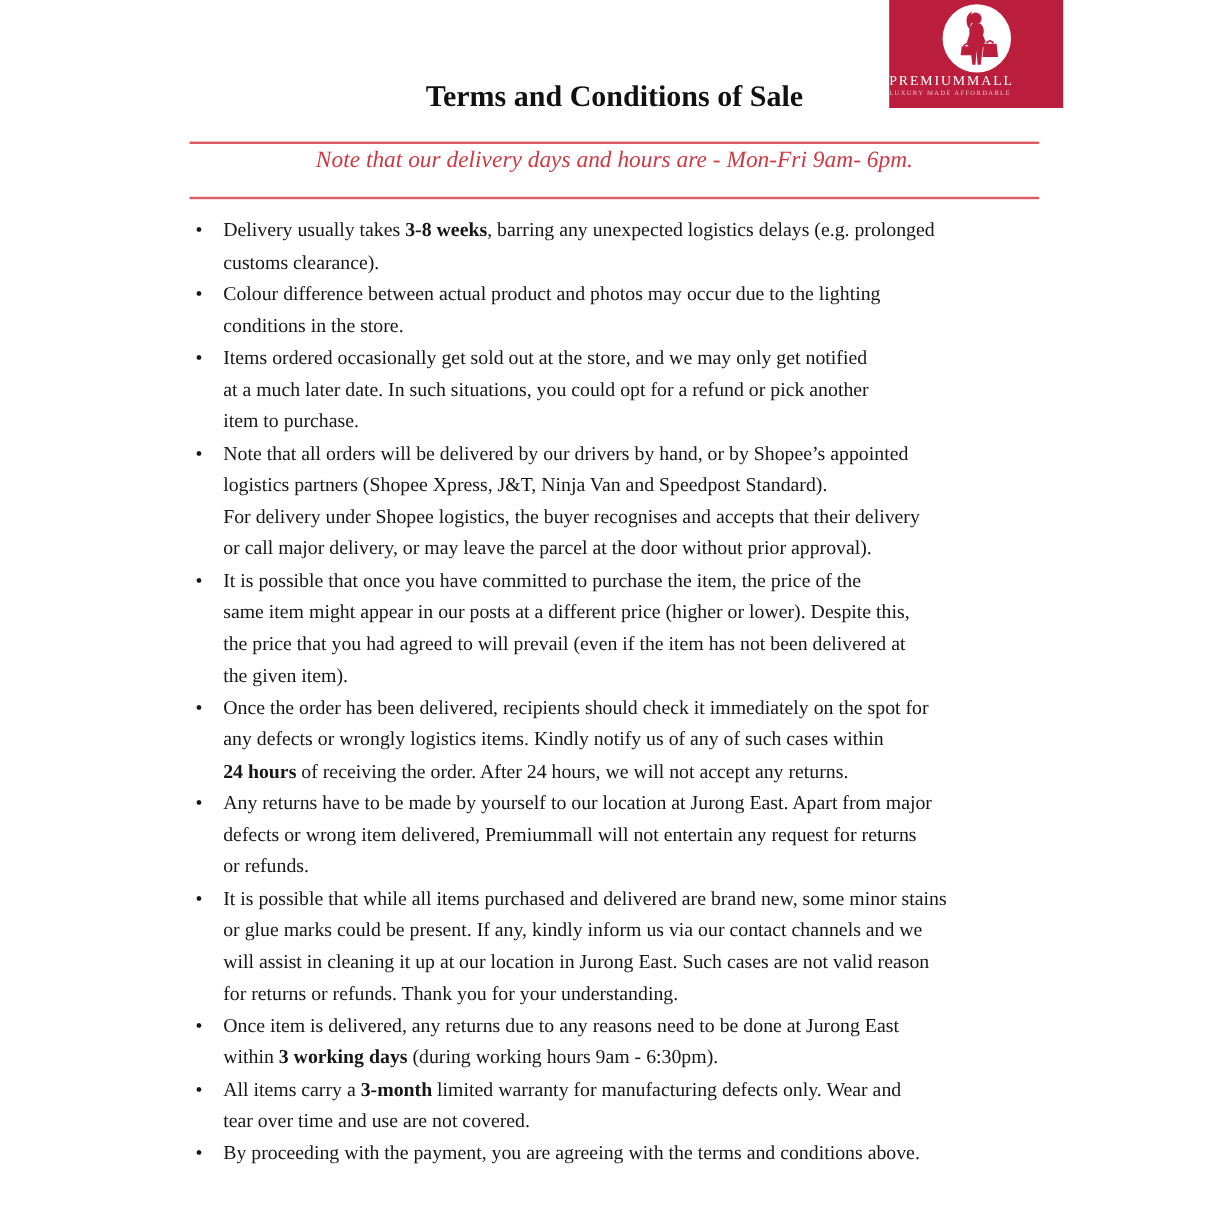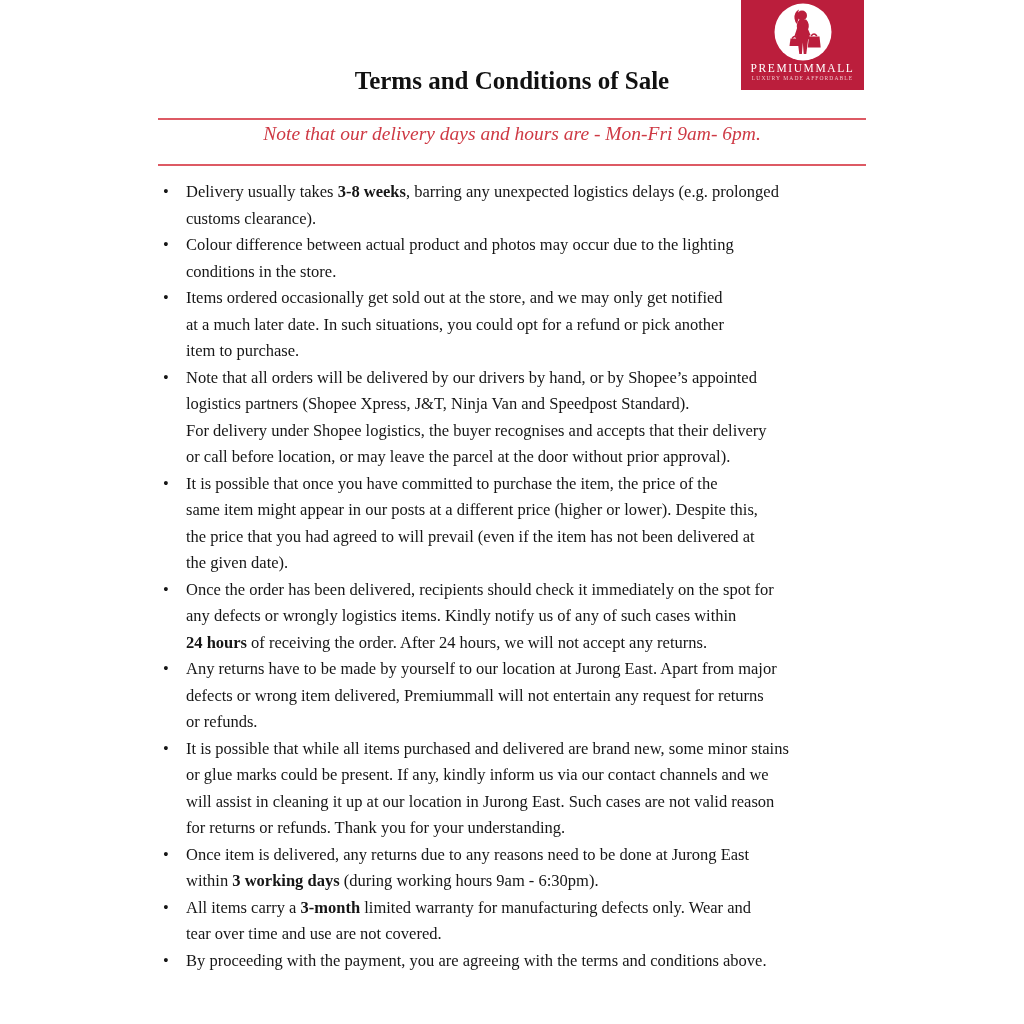--- a/index.html
+++ b/index.html
@@ -11,24 +11,23 @@
     overflow: hidden;
     font-family: "Liberation Serif", serif;
     color: #161616;
   }
 
   
   .logo {
     position: absolute;
     top: 0;
     left: 741px;
-    width: 123px;
+    width: 145px;
     height: 90px;
     background: #bb1e3c;
-    text-align: center;
   }
   .logo .emblem { display: block; margin: 3px auto 0; }
   .logo .brand {
     color: #ffffff;
     font-size: 11.5px;
     letter-spacing: 1.6px;
     line-height: 12px;
     white-space: nowrap;
   }
   .logo .tagline {
@@ -154,30 +153,30 @@
           <div class="tline">at a much later date. In such situations, you could opt for a refund or pick another</div>
           <div class="tline">item to purchase.</div>
         </div>
       </li>
       <li class="term-item">
         <span class="marker">•</span>
         <div class="term-text">
           <div class="tline">Note that all orders will be delivered by our drivers by hand, or by Shopee’s appointed</div>
           <div class="tline">logistics partners (Shopee Xpress, J&amp;T, Ninja Van and Speedpost Standard).</div>
           <div class="tline">For delivery under Shopee logistics, the buyer recognises and accepts that their delivery</div>
-          <div class="tline">or call before location, or may leave the parcel at the door without prior approval).</div>
+          <div class="tline">or call major delivery, or may leave the parcel at the door without prior approval).</div>
         </div>
       </li>
       <li class="term-item">
         <span class="marker">•</span>
         <div class="term-text">
           <div class="tline">It is possible that once you have committed to purchase the item, the price of the</div>
           <div class="tline">same item might appear in our posts at a different price (higher or lower). Despite this,</div>
           <div class="tline">the price that you had agreed to will prevail (even if the item has not been delivered at</div>
-          <div class="tline">the given date).</div>
+          <div class="tline">the given item).</div>
         </div>
       </li>
       <li class="term-item">
         <span class="marker">•</span>
         <div class="term-text">
           <div class="tline">Once the order has been delivered, recipients should check it immediately on the spot for</div>
           <div class="tline">any defects or wrongly logistics items. Kindly notify us of any of such cases within</div>
           <div class="tline"><strong>24 hours</strong> of receiving the order. After 24 hours, we will not accept any returns.</div>
         </div>
       </li>

